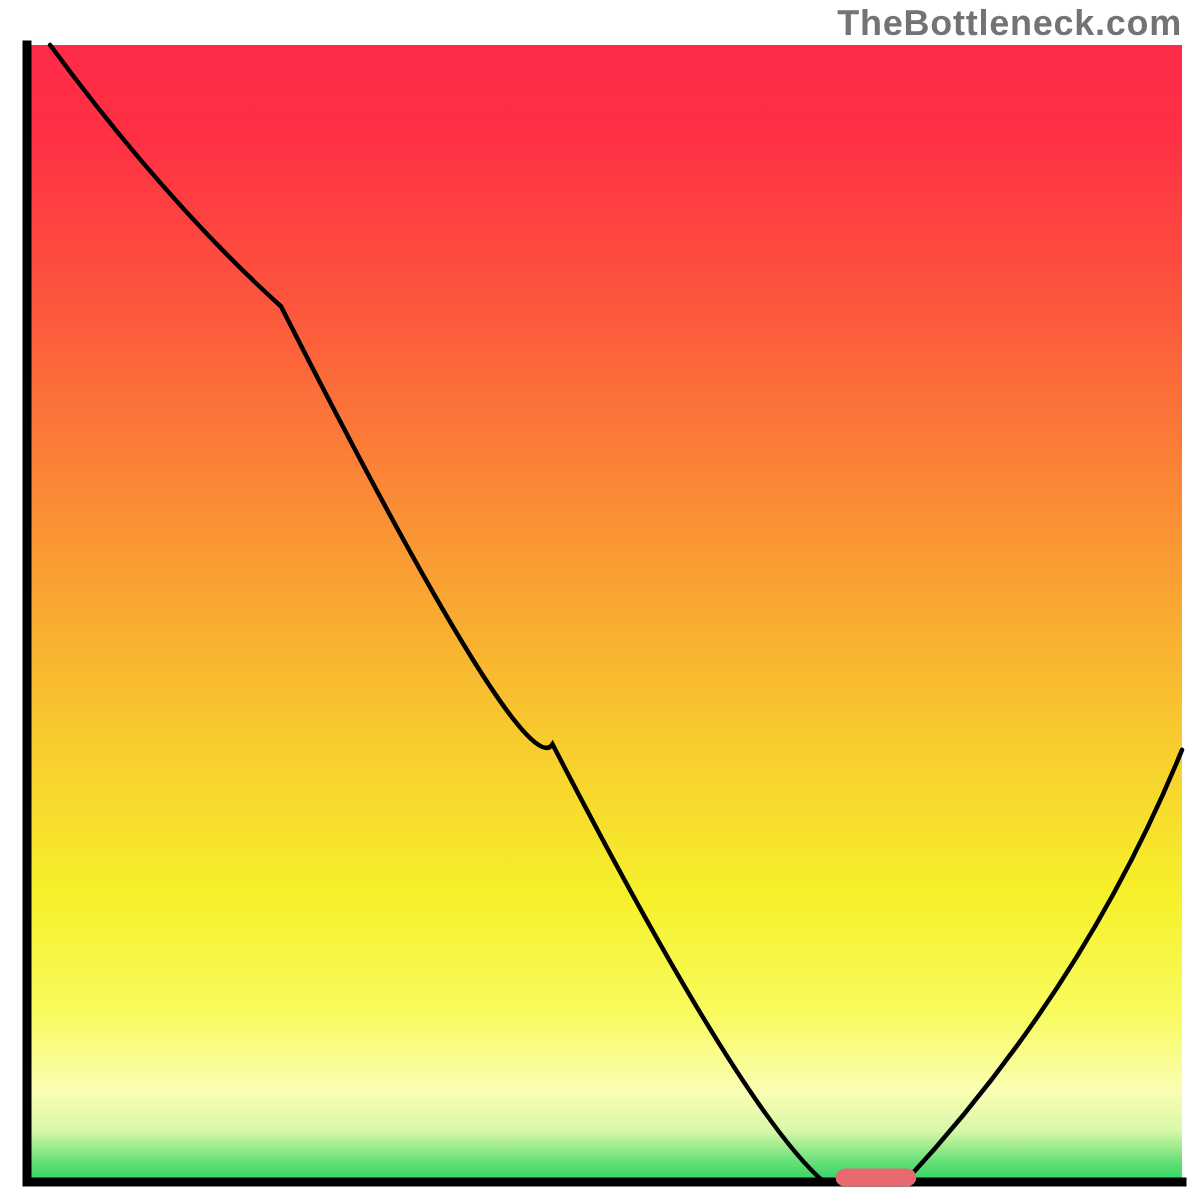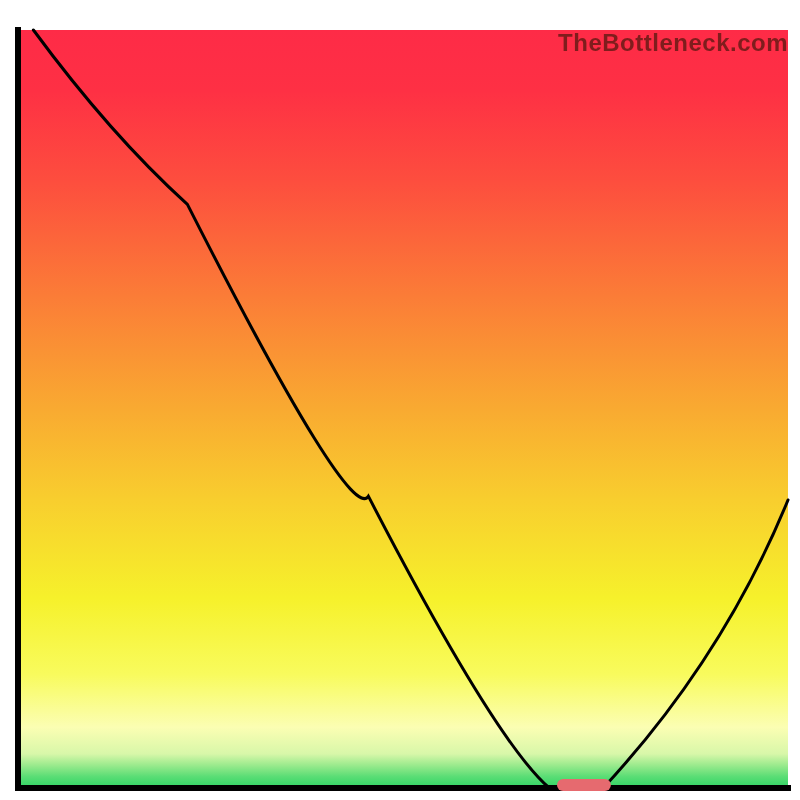--- a/index.html
+++ b/index.html
@@ -15,23 +15,22 @@
     width: 800px;
     height: 800px;
   }
   .watermark {
     position: absolute;
     top: 2px;
     right: 12px;
     font-family: Arial, Helvetica, sans-serif;
     font-size: 24px;
     font-weight: 600;
-    color: #7f1d1d;
+    color: #737373;
     letter-spacing: 0.5px;
-    margin-top: 27px;
   }
   svg {
     display: block;
   }
 </style>
 </head>
 <body>
 
 <div class="chart-container">
   <svg id="chart-svg" width="800" height="800" viewBox="0 0 800 800">

